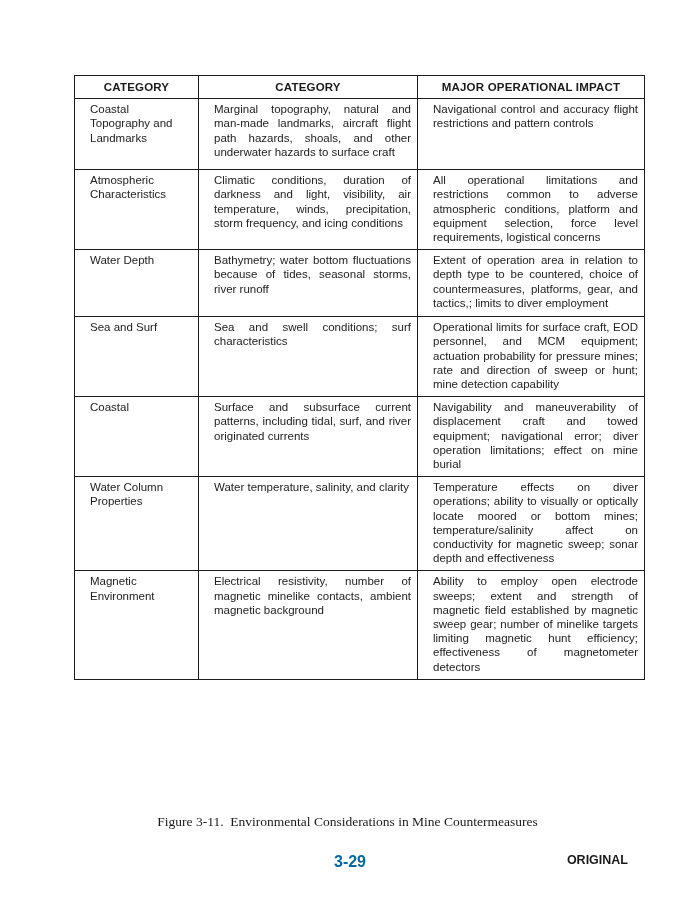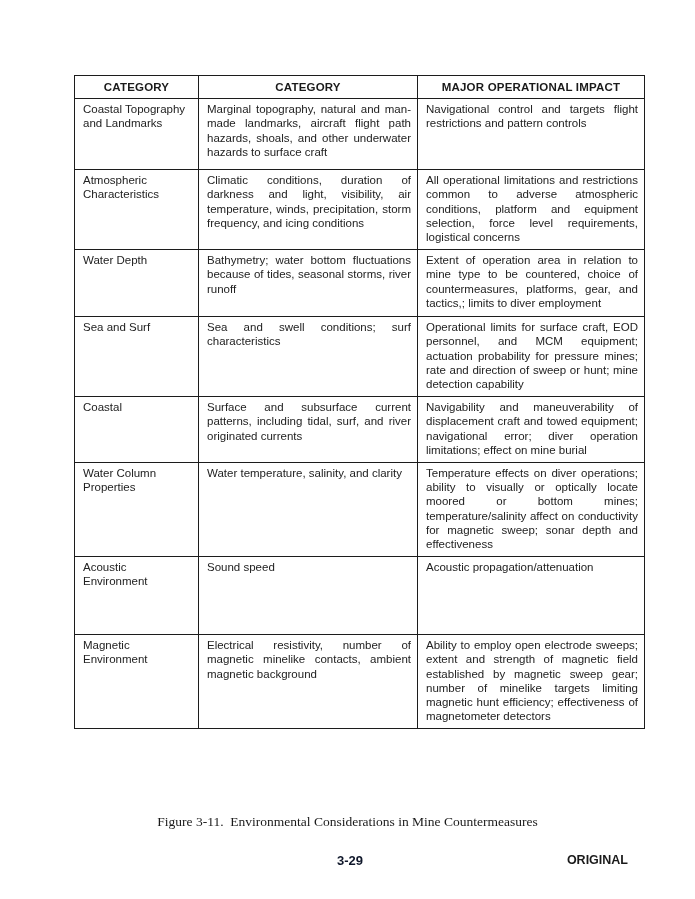--- a/index.html
+++ b/index.html
@@ -26,21 +26,21 @@
   }
   table.env-table col.c1 { width: 124px; }
   table.env-table col.c2 { width: 219px; }
   table.env-table col.c3 { width: 227px; }
   table.env-table th,
   table.env-table td {
     border: 1.6px solid #1c1c1c;
     font-size: 11.5px;
     line-height: 14.2px;
     vertical-align: top;
-    padding: 3px 6px 5px 8px;
+    padding: 3px 6px 5px 15px;
     color: #222222;
     word-wrap: break-word;
   }
   table.env-table th {
     font-weight: bold;
     text-align: center;
     padding: 4px 4px;
     height: 14px;
     letter-spacing: 0.2px;
     color: #1a1a1a;
@@ -82,22 +82,22 @@
     top: 853px;
     width: 576px;
     height: 18px;
   }
   .footer .page-number {
     position: absolute;
     left: 0;
     width: 100%;
     text-align: center;
     font-weight: bold;
-    font-size: 13px;
-    color: #0f172a;
+    font-size: 16px;
+    color: #0369a1;
   }
   .footer .footer-right {
     position: absolute;
     right: 10px;
     top: 0;
     font-weight: bold;
     font-size: 12.5px;
     color: #1a1a1a;
   }
 </style>
@@ -116,51 +116,46 @@
       <tr>
         <th>CATEGORY</th>
         <th>CATEGORY</th>
         <th>MAJOR OPERATIONAL IMPACT</th>
       </tr>
     </thead>
     <tbody>
       <tr>
         <td class="cat-cell">Coastal Topography and Landmarks</td>
         <td class="factors-cell">Marginal topography, natural and man-made landmarks, aircraft flight path hazards, shoals, and other underwater hazards to surface craft</td>
-        <td class="impact-cell">Navigational control and targets flight restrictions and pattern controls</td>
+        <td class="impact-cell">Navigational control and accuracy flight restrictions and pattern controls</td>
       </tr>
       <tr>
         <td class="cat-cell">Atmospheric Characteristics</td>
         <td class="factors-cell">Climatic conditions, duration of darkness and light, visibility, air temperature, winds, precipitation, storm frequency, and icing conditions</td>
         <td class="impact-cell">All operational limitations and restrictions common to adverse atmospheric conditions, platform and equipment selection, force level requirements, logistical concerns</td>
       </tr>
       <tr>
         <td class="cat-cell">Water Depth</td>
         <td class="factors-cell">Bathymetry; water bottom fluctuations because of tides, seasonal storms, river runoff</td>
-        <td class="impact-cell">Extent of operation area in relation to mine type to be countered, choice of countermeasures, platforms, gear, and tactics,; limits to diver employment</td>
+        <td class="impact-cell">Extent of operation area in relation to depth type to be countered, choice of countermeasures, platforms, gear, and tactics,; limits to diver employment</td>
       </tr>
       <tr>
         <td class="cat-cell">Sea and Surf</td>
         <td class="factors-cell">Sea and swell conditions; surf characteristics</td>
         <td class="impact-cell">Operational limits for surface craft, EOD personnel, and MCM equipment; actuation probability for pressure mines; rate and direction of sweep or hunt; mine detection capability</td>
       </tr>
       <tr>
         <td class="cat-cell">Coastal</td>
         <td class="factors-cell">Surface and subsurface current patterns, including tidal, surf, and river originated currents</td>
         <td class="impact-cell">Navigability and maneuverability of displacement craft and towed equipment; navigational error; diver operation limitations; effect on mine burial</td>
       </tr>
       <tr>
         <td class="cat-cell">Water Column Properties</td>
         <td class="factors-cell">Water temperature, salinity, and clarity</td>
         <td class="impact-cell">Temperature effects on diver operations; ability to visually or optically locate moored or bottom mines; temperature/salinity affect on conductivity for magnetic sweep; sonar depth and effectiveness</td>
-      </tr>
-      <tr>
-        <td class="cat-cell">Acoustic Environment</td>
-        <td class="factors-cell">Sound speed</td>
-        <td class="impact-cell">Acoustic propagation/attenuation</td>
       </tr>
       <tr>
         <td class="cat-cell">Magnetic Environment</td>
         <td class="factors-cell">Electrical resistivity, number of magnetic minelike contacts, ambient magnetic background</td>
         <td class="impact-cell">Ability to employ open electrode sweeps; extent and strength of magnetic field established by magnetic sweep gear; number of minelike targets limiting magnetic hunt efficiency; effectiveness of magnetometer detectors</td>
       </tr>
     </tbody>
   </table>
 
   <div class="caption">Figure 3-11.  Environmental Considerations in Mine Countermeasures</div>

